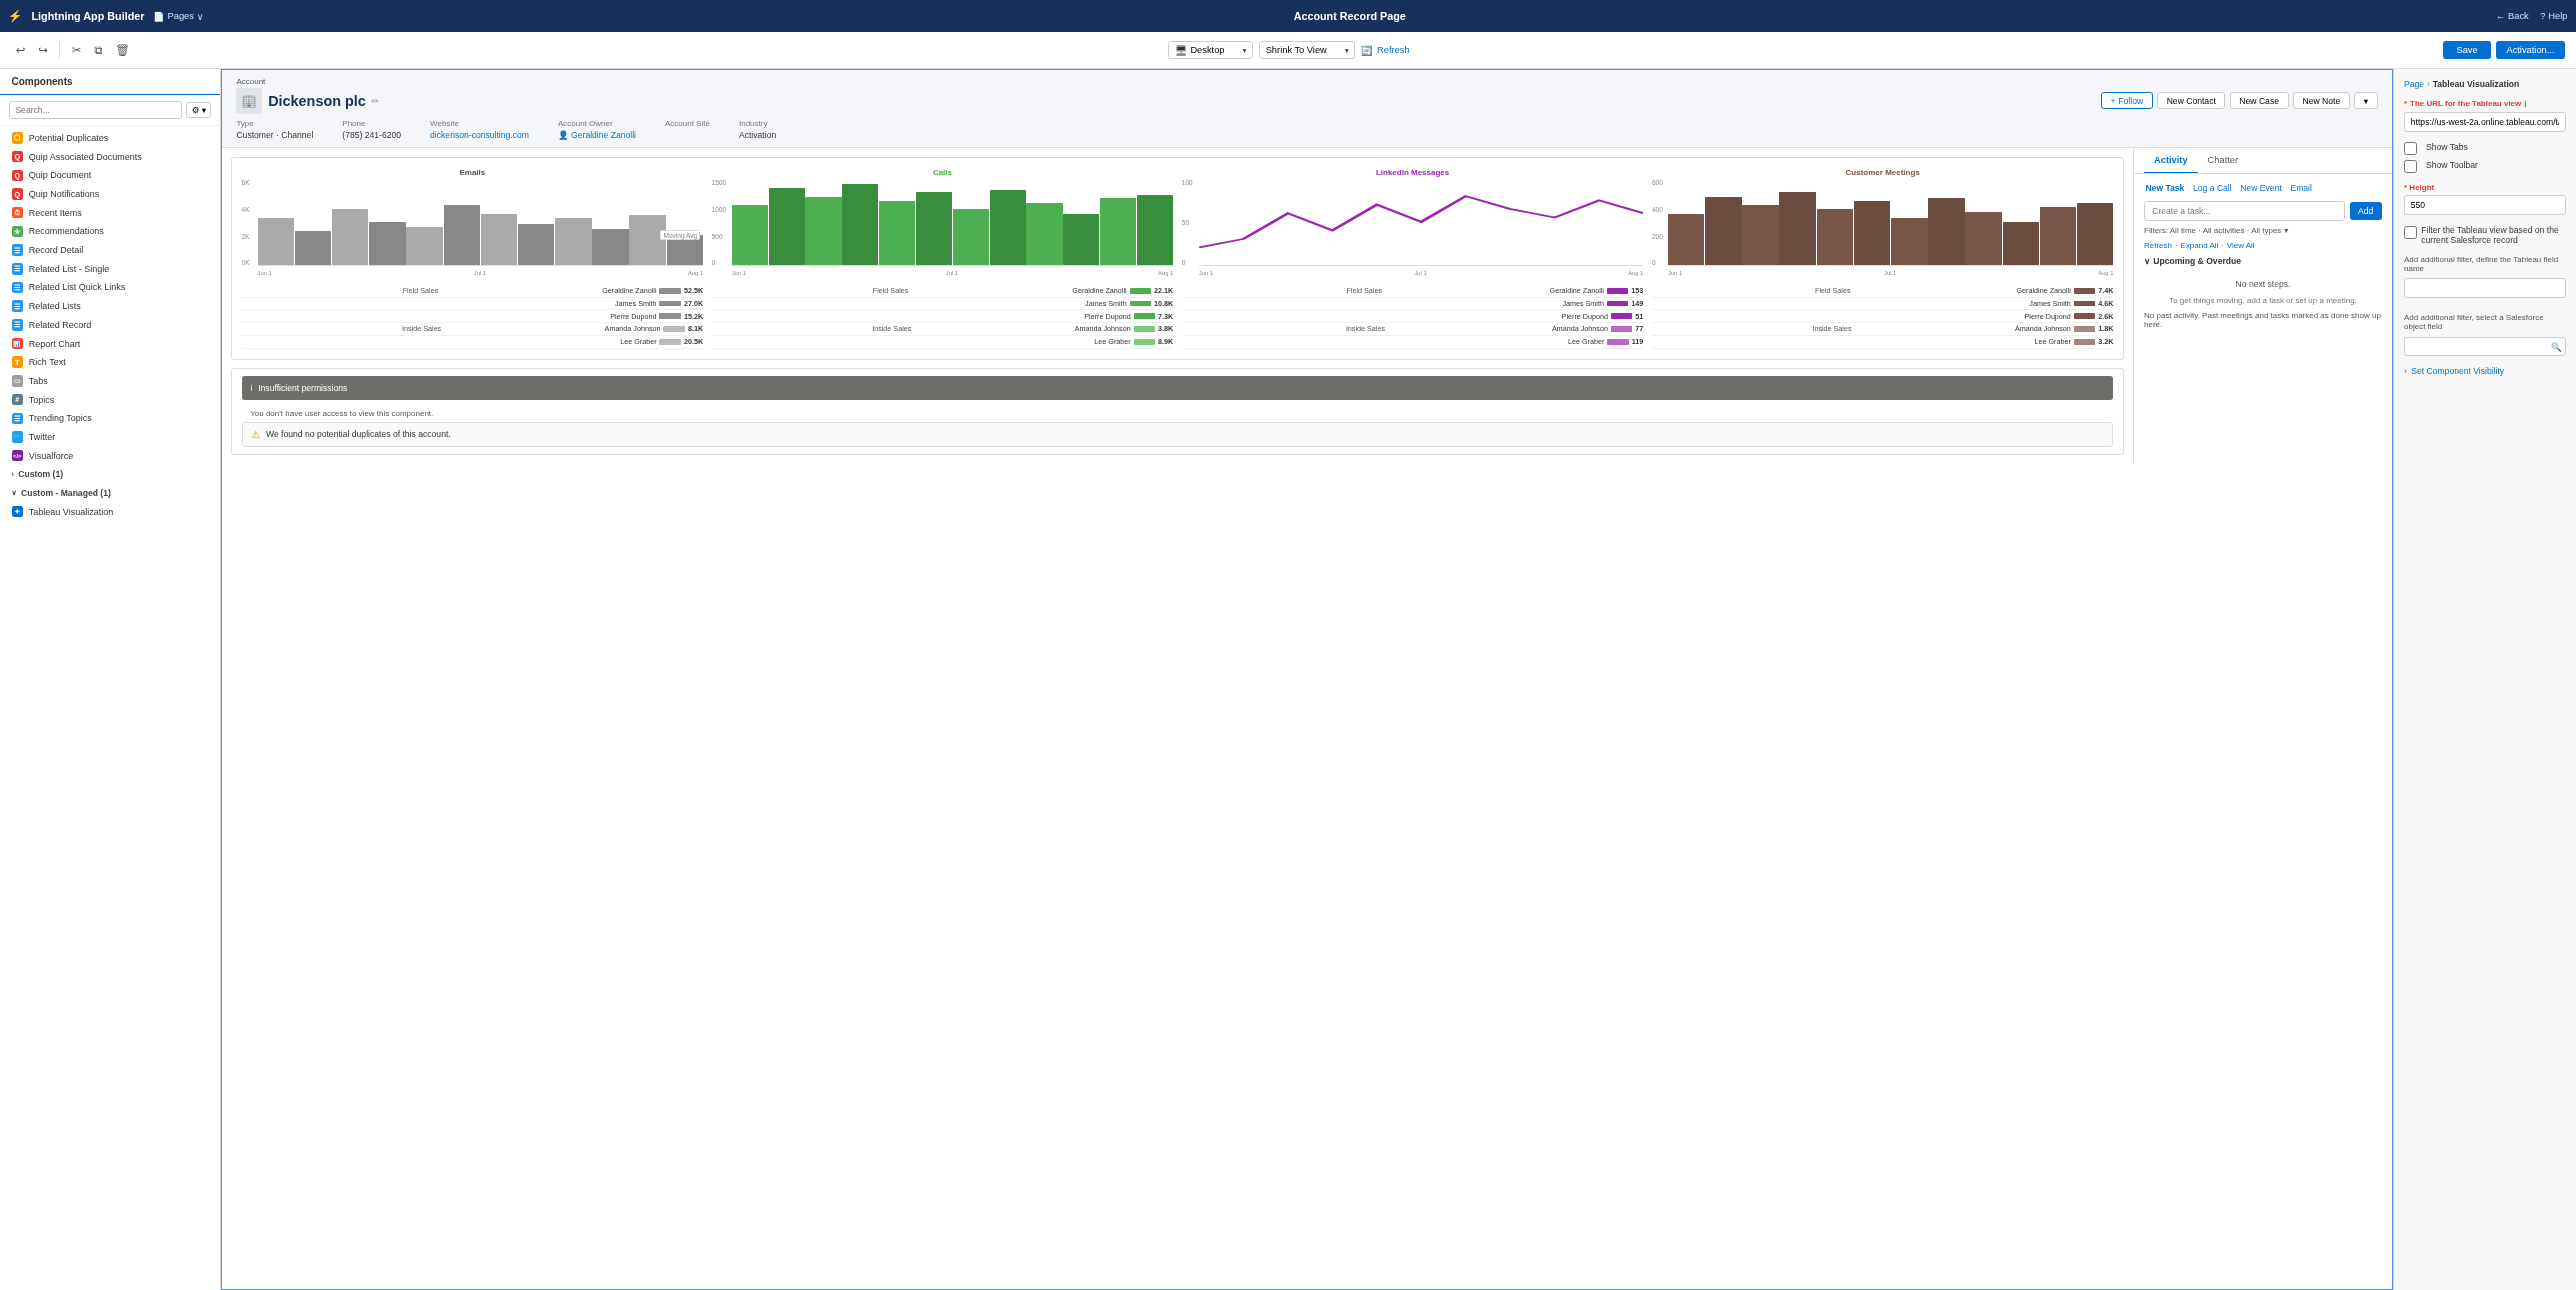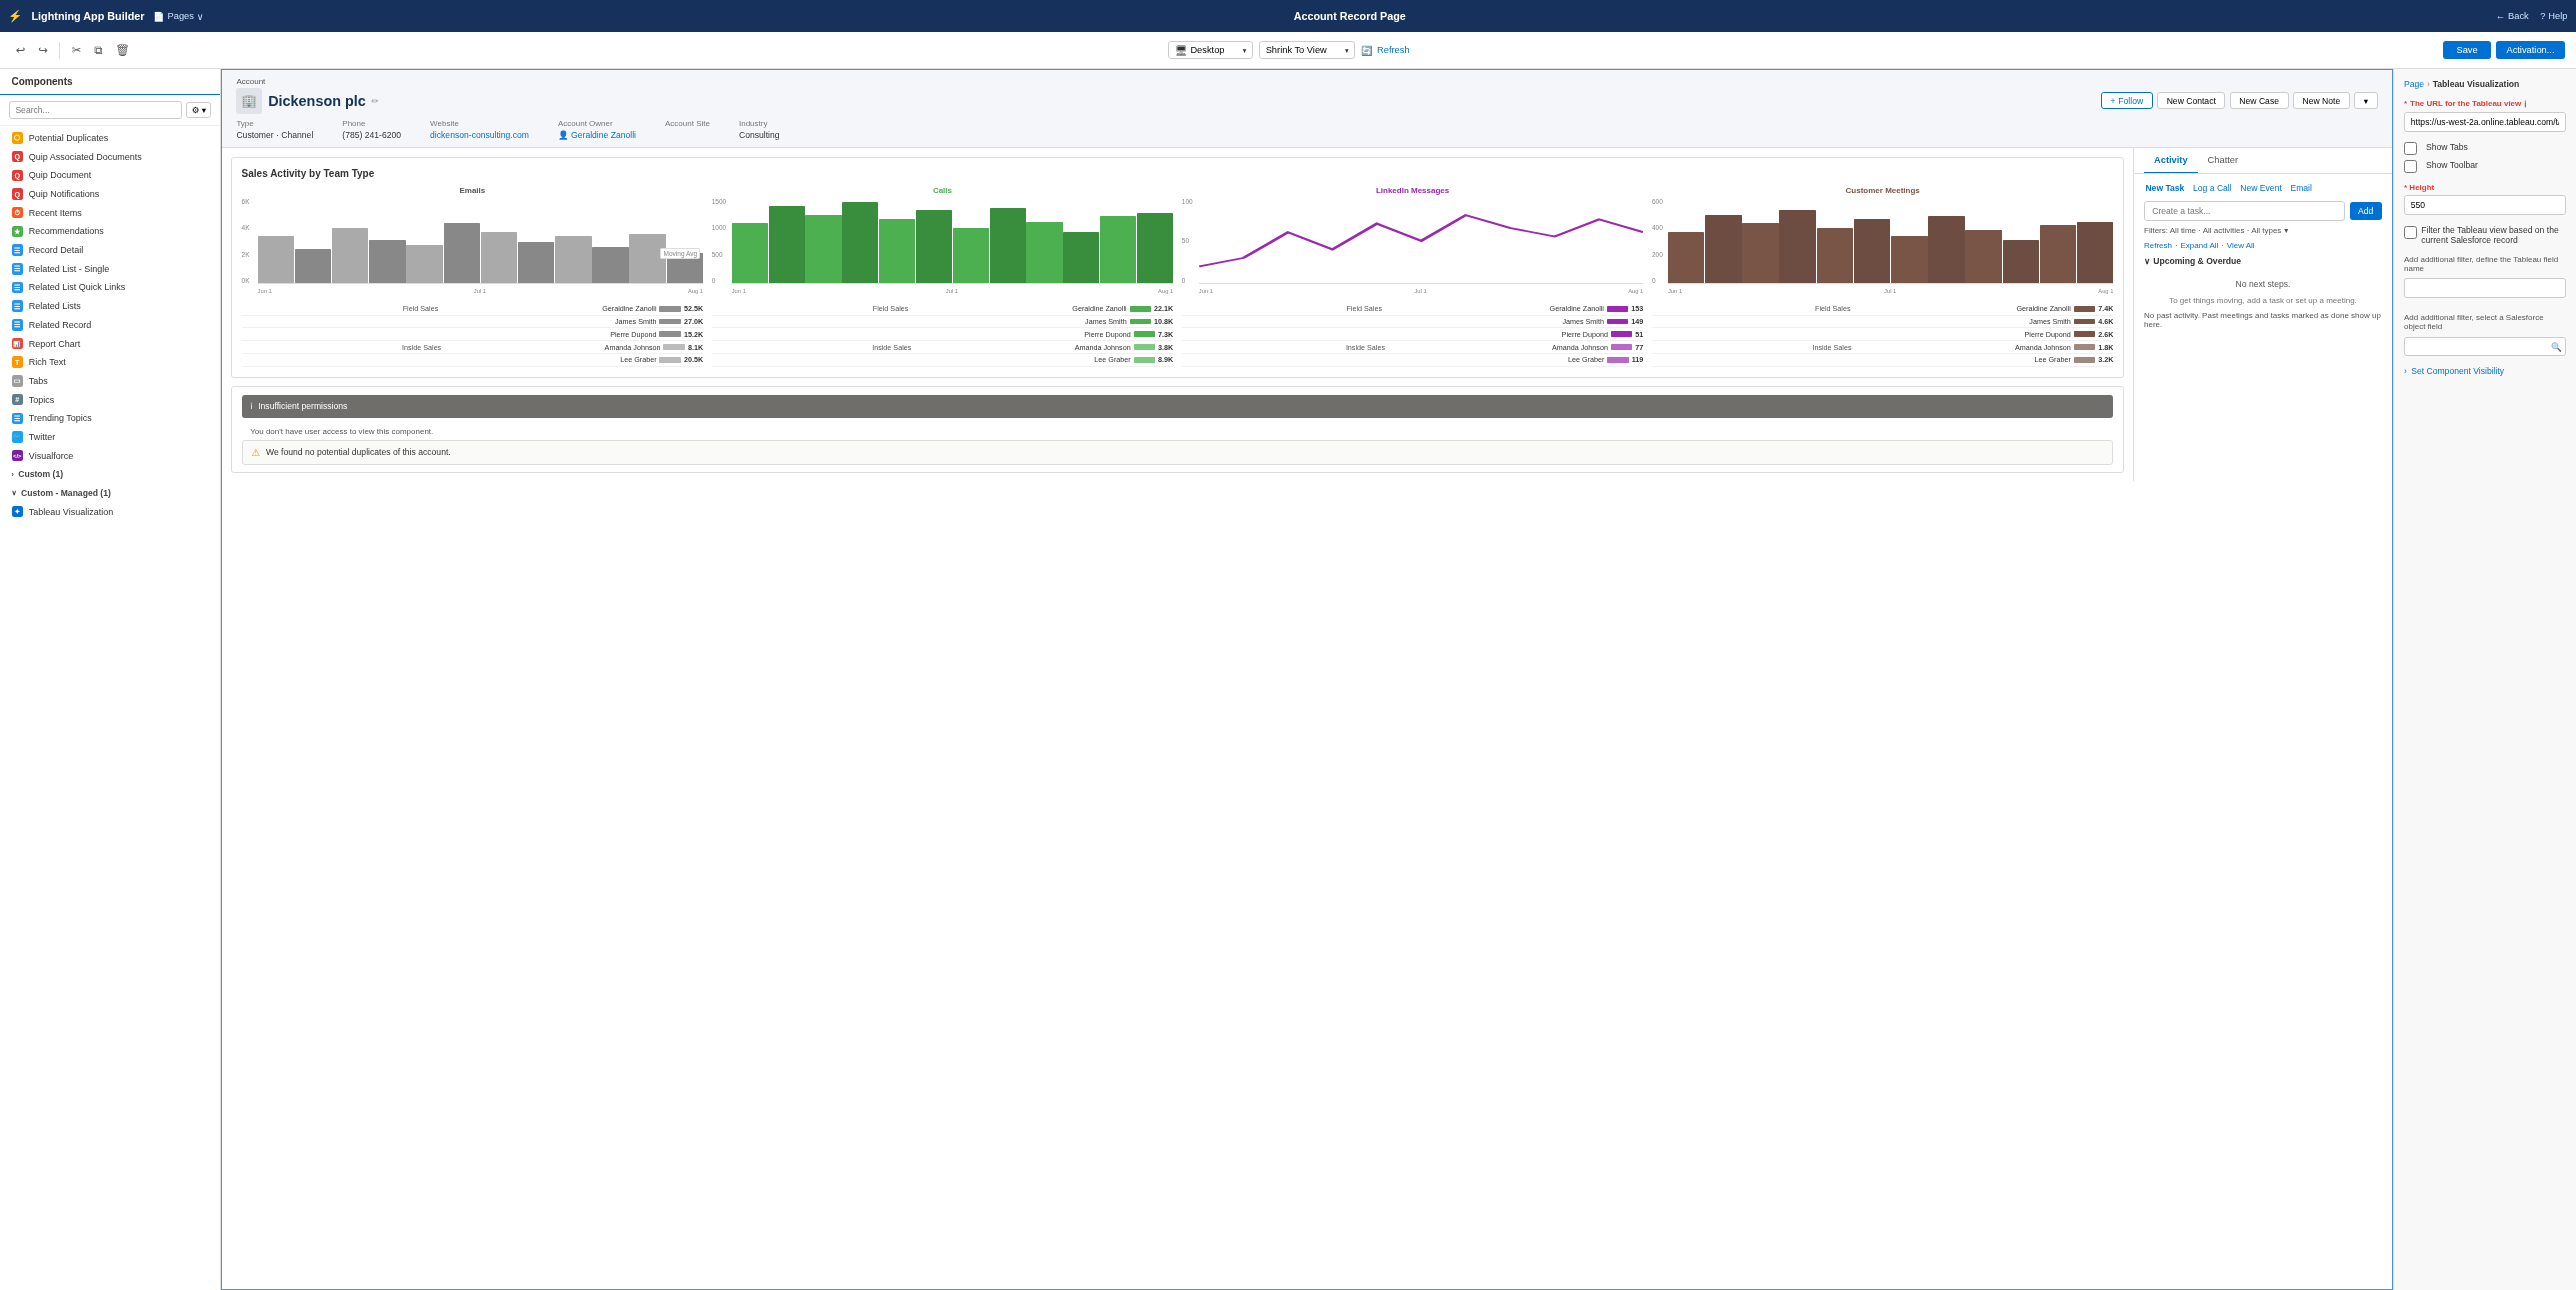--- a/index.html
+++ b/index.html
@@ -334,31 +334,30 @@
           <div class="field-group">
             <div class="field-label">Account Owner</div>
             <div class="field-value"><a href="#">👤 <span>Geraldine Zanolli</span></a></div>
           </div>
           <div class="field-group">
             <div class="field-label">Account Site</div>
             <div class="field-value"></div>
           </div>
           <div class="field-group">
             <div class="field-label">Industry</div>
-            <div class="field-value">Consulting</div>
+            <div class="field-value">Activation</div>
           </div>
         </div>
       </div>
 
       <div class="record-body">
 
         <div class="record-main">
 
           <div class="chart-section">
-            <div class="chart-title">Sales Activity by Team Type</div>
             <div class="chart-area">
 
               <div class="chart-col">
                 <div class="chart-col-title" style="color:#555;">Emails</div>
                 <div style="position:relative; height:101px;">
                   <div style="position:absolute;left:0;top:0;bottom:14.4px;display:flex;flex-direction:column;justify-content:space-between;font-size:6.5px;color:#888;">
                     <span>6K</span>
                       <span>4K</span>
                       <span>2K</span>
                       <span>0K</span>

